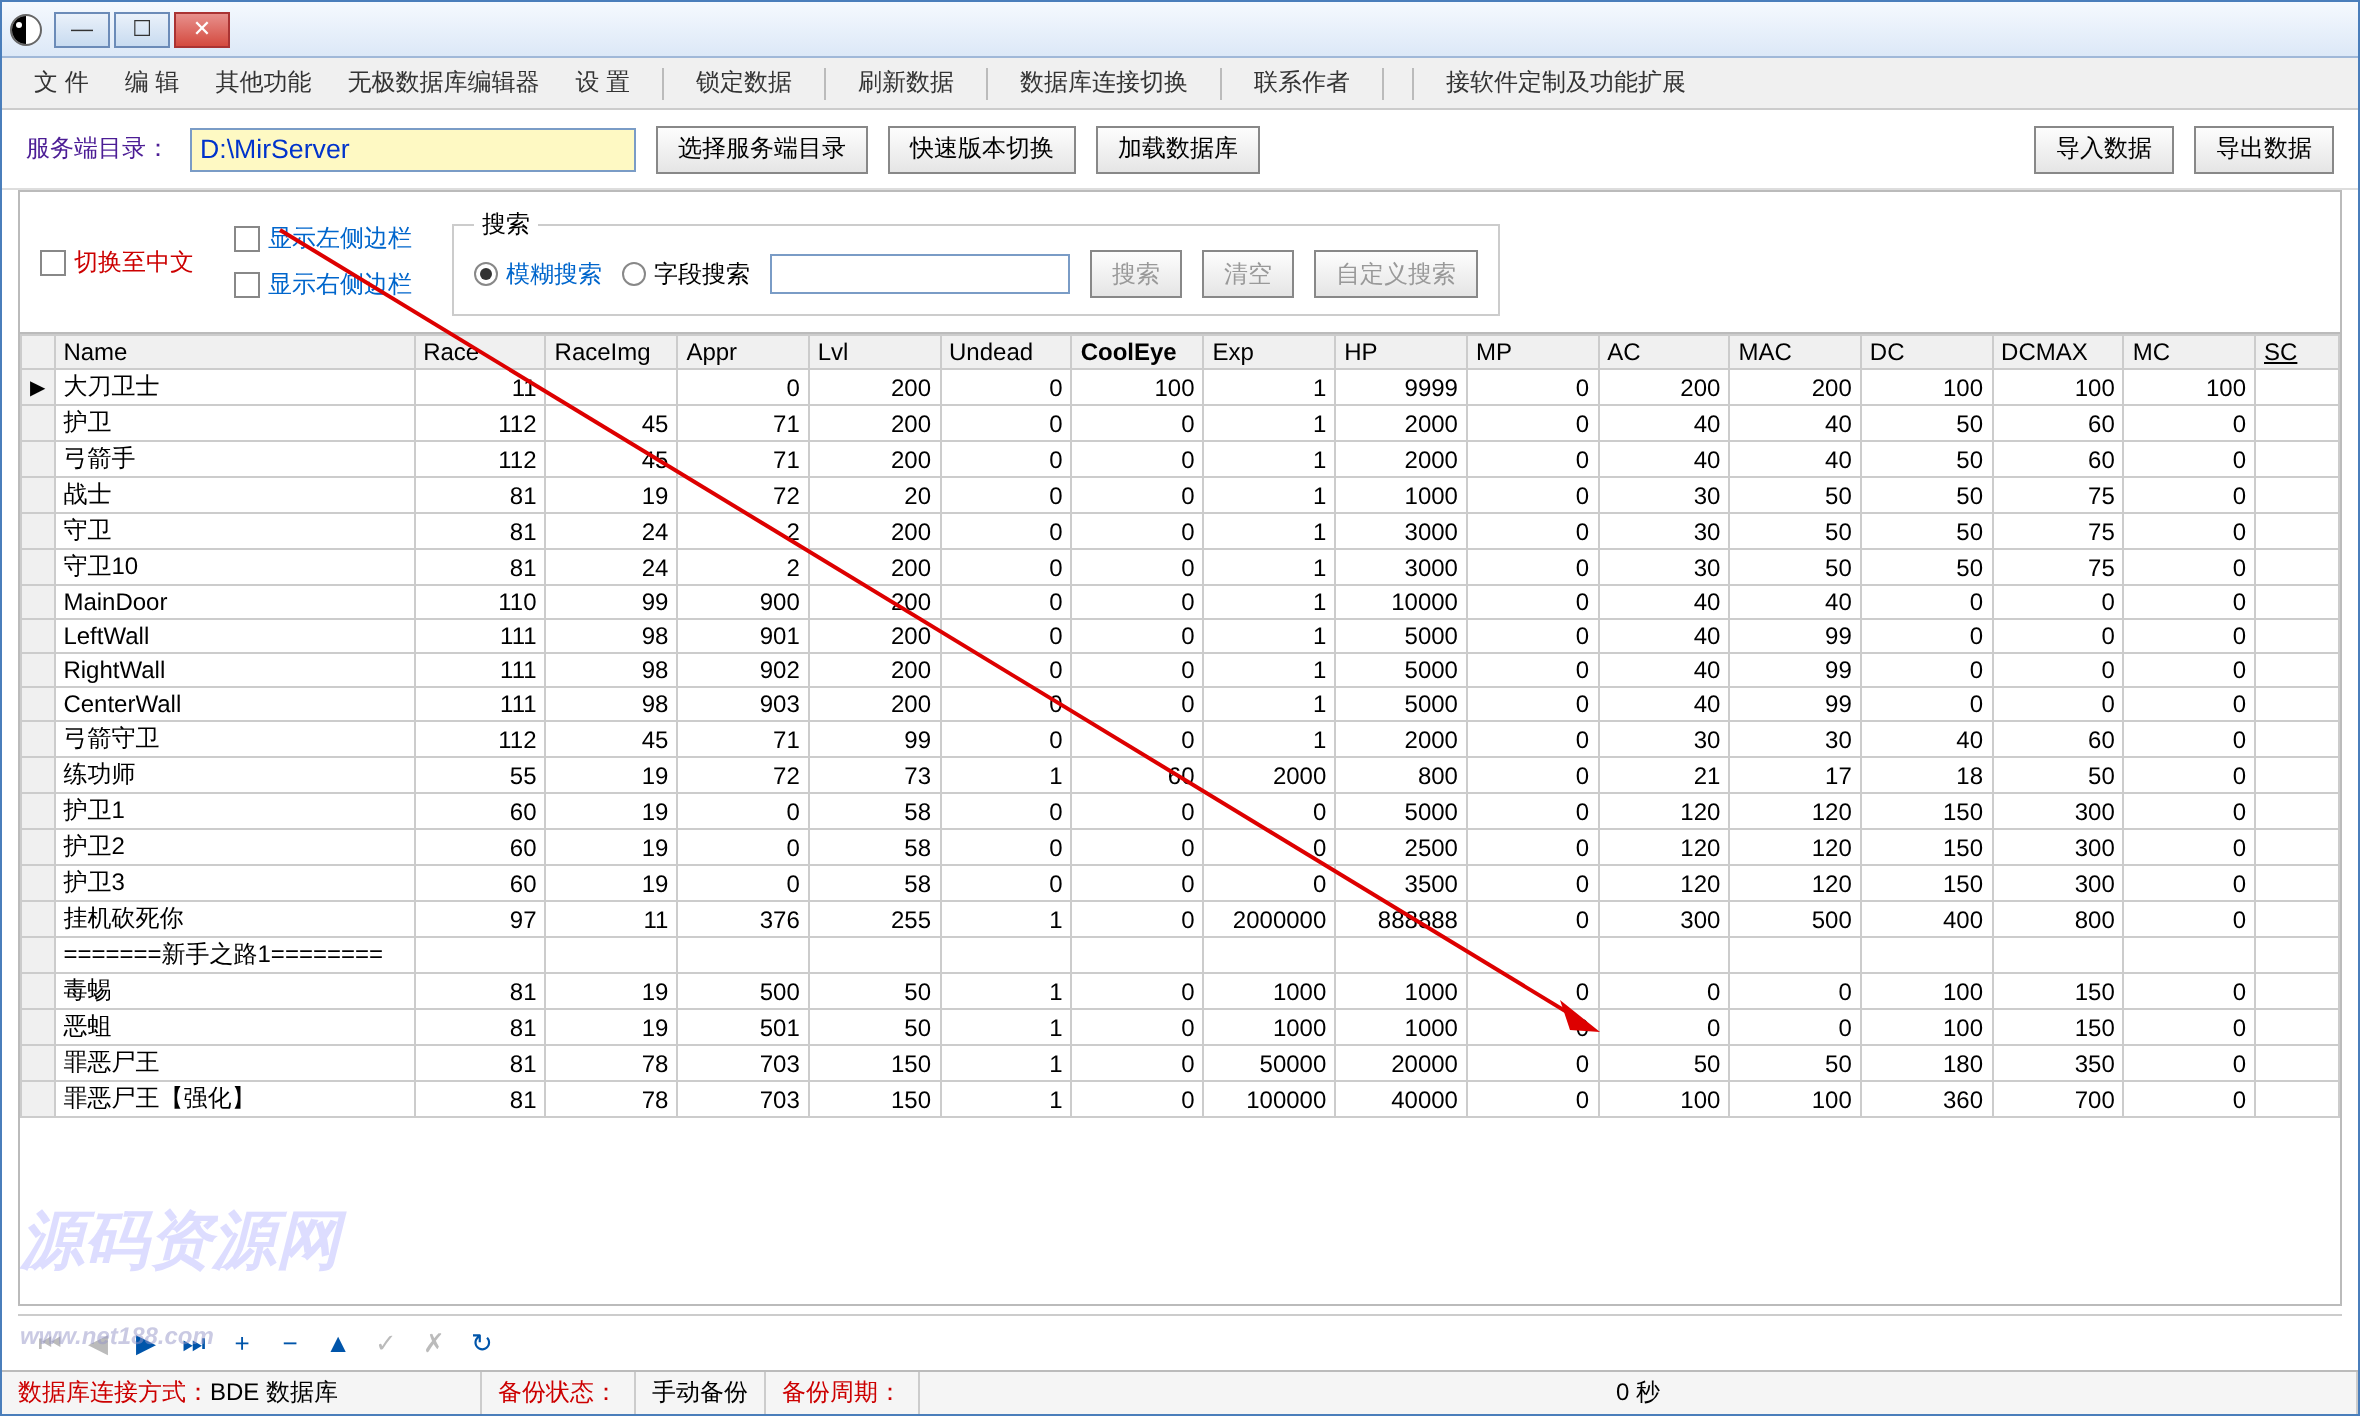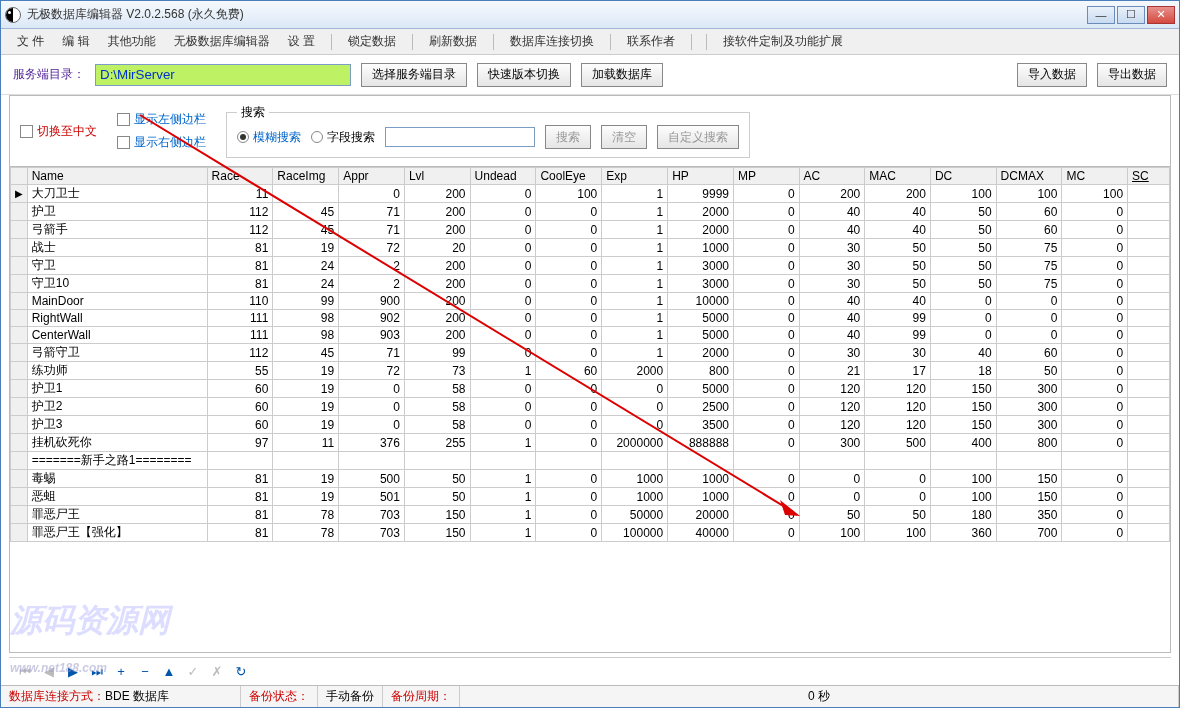--- a/index.html
+++ b/index.html
@@ -11,21 +11,21 @@
 .titlebar-icon::after { content: ""; position: absolute; width: 3px; height: 3px; border-radius: 50%; background: #fff; left: 2px; top: 3px; }
 .title-text { flex: 1; color: #333; }
 .win-buttons { display: flex; gap: 2px; }
 .win-btn { width: 28px; height: 18px; border: 1px solid #6b8bb8; background: linear-gradient(#eaf1fa, #c8dbf0); display: flex; align-items: center; justify-content: center; font-size: 11px; color: #333; cursor: pointer; }
 .win-btn.close { background: linear-gradient(#e7908c, #d44a3f); color: #fff; border-color: #a33; }
 .menubar { height: 26px; background: #f0f0f0; border-bottom: 1px solid #ccc; display: flex; align-items: center; padding: 0 8px; gap: 2px; }
 .menu-item { padding: 3px 8px; cursor: pointer; color: #333; }
 .menu-sep { width: 1px; height: 16px; background: #bbb; margin: 0 6px; }
 .toolbar-row { height: 40px; display: flex; align-items: center; padding: 0 12px; gap: 10px; border-bottom: 1px solid #ddd; }
 .toolbar-label { color: #4c1d95; }
-.path-input { width: 256px; height: 22px; border: 1px solid #7a9cc6; padding: 0 4px; color: #0033cc; background: #bef264; }
+.path-input { width: 223px; height: 22px; border: 1px solid #7a9cc6; padding: 0 4px; color: #0033cc; background: #fef9c3; }
 .btn { height: 24px; padding: 0 10px; border: 1px solid #888; background: linear-gradient(#fdfdfd, #e5e5e5); cursor: pointer; font-size: 12px; }
 .spacer { flex: 1; }
 .tabs-row { display: flex; padding: 4px 8px 0; gap: 0; }
 .tab { padding: 4px 10px; border: 1px solid #bbb; border-bottom: none; background: #f5f5f5; cursor: pointer; position: relative; top: 1px; }
 .tab.active { background: #fff; border-bottom: 1px solid #fff; }
 .content-pane { flex: 1; border: 1px solid #bbb; margin: 0 8px 4px; display: flex; flex-direction: column; min-height: 0; }
 .options-row { display: flex; align-items: center; padding: 8px 10px; gap: 20px; }
 .checkbox-group { display: flex; flex-direction: column; gap: 6px; }
 .chk-label { display: flex; align-items: center; gap: 4px; cursor: pointer; }
 .chk-box { width: 13px; height: 13px; border: 1px solid #888; background: #fff; }
@@ -53,21 +53,20 @@
 .watermark { position: absolute; left: 10px; bottom: 28px; font-size: 32px; font-weight: bold; color: rgba(180,180,255,0.45); font-style: italic; pointer-events: none; z-index: 5; }
 .sub-wm { font-size: 12px; color: rgba(150,150,200,0.5); }
 .arrow-svg { position: absolute; top: 105px; left: 130px; pointer-events: none; z-index: 6; }
 </style>
 </head>
 <body>
 
 <div class="window">
   <div class="titlebar">
     <div class="titlebar-icon"></div>
-    <div class="title-text">无极数据库编辑器 V2.0.2.568 (永久免费)</div>
     <div class="win-buttons">
       <div class="win-btn">—</div>
       <div class="win-btn">☐</div>
       <div class="win-btn close">✕</div>
     </div>
   </div>
 
   <div class="menubar" id="menubar">
       <div class="menu-item">文 件</div>
       <div class="menu-item">编 辑</div>
@@ -136,21 +135,21 @@
       <table class="grid" id="grid">
           <thead>
             <tr>
               <th class="row-indicator" style="width: 14px;"></th>
               <th style="width: 180px;">Name</th>
               <th style="width: 66px;">Race</th>
               <th style="width: 66px;">RaceImg</th>
               <th style="width: 66px;">Appr</th>
               <th style="width: 66px;">Lvl</th>
               <th style="width: 66px;">Undead</th>
-              <th style="width: 66px;">CoolEye</th>
+              <th style="width: 66px; font-weight: bold;">CoolEye</th>
               <th style="width: 66px;">Exp</th>
               <th style="width: 66px; margin-left: 31px;">HP</th>
               <th style="width: 66px;">MP</th>
               <th style="width: 66px;">AC</th>
               <th style="width: 66px;">MAC</th>
               <th style="width: 66px;">DC</th>
               <th style="width: 66px;">DCMAX</th>
               <th style="width: 66px;">MC</th>
               <th style="width: 42px; text-decoration: underline;">SC</th>
             </tr>
@@ -277,20 +276,39 @@
               <td class="num">99</td>
               <td class="num">900</td>
               <td class="num">200</td>
               <td class="num">0</td>
               <td class="num">0</td>
               <td class="num">1</td>
               <td class="num">10000</td>
               <td class="num">0</td>
               <td class="num">40</td>
               <td class="num">40</td>
+              <td class="num">0</td>
+              <td class="num">0</td>
+              <td class="num">0</td>
+              <td></td>
+            </tr>
+            <tr>
+              <td class="row-indicator"></td>
+              <td>LeftWall</td>
+              <td class="num">111</td>
+              <td class="num">98</td>
+              <td class="num">901</td>
+              <td class="num">200</td>
+              <td class="num">0</td>
+              <td class="num">0</td>
+              <td class="num">1</td>
+              <td class="num">5000</td>
+              <td class="num">0</td>
+              <td class="num">40</td>
+              <td class="num">99</td>
               <td class="num">0</td>
               <td class="num">0</td>
               <td class="num">0</td>
               <td></td>
             </tr>
             <tr>
               <td class="row-indicator"></td>
               <td>RightWall</td>
               <td class="num">111</td>
               <td class="num">98</td>

